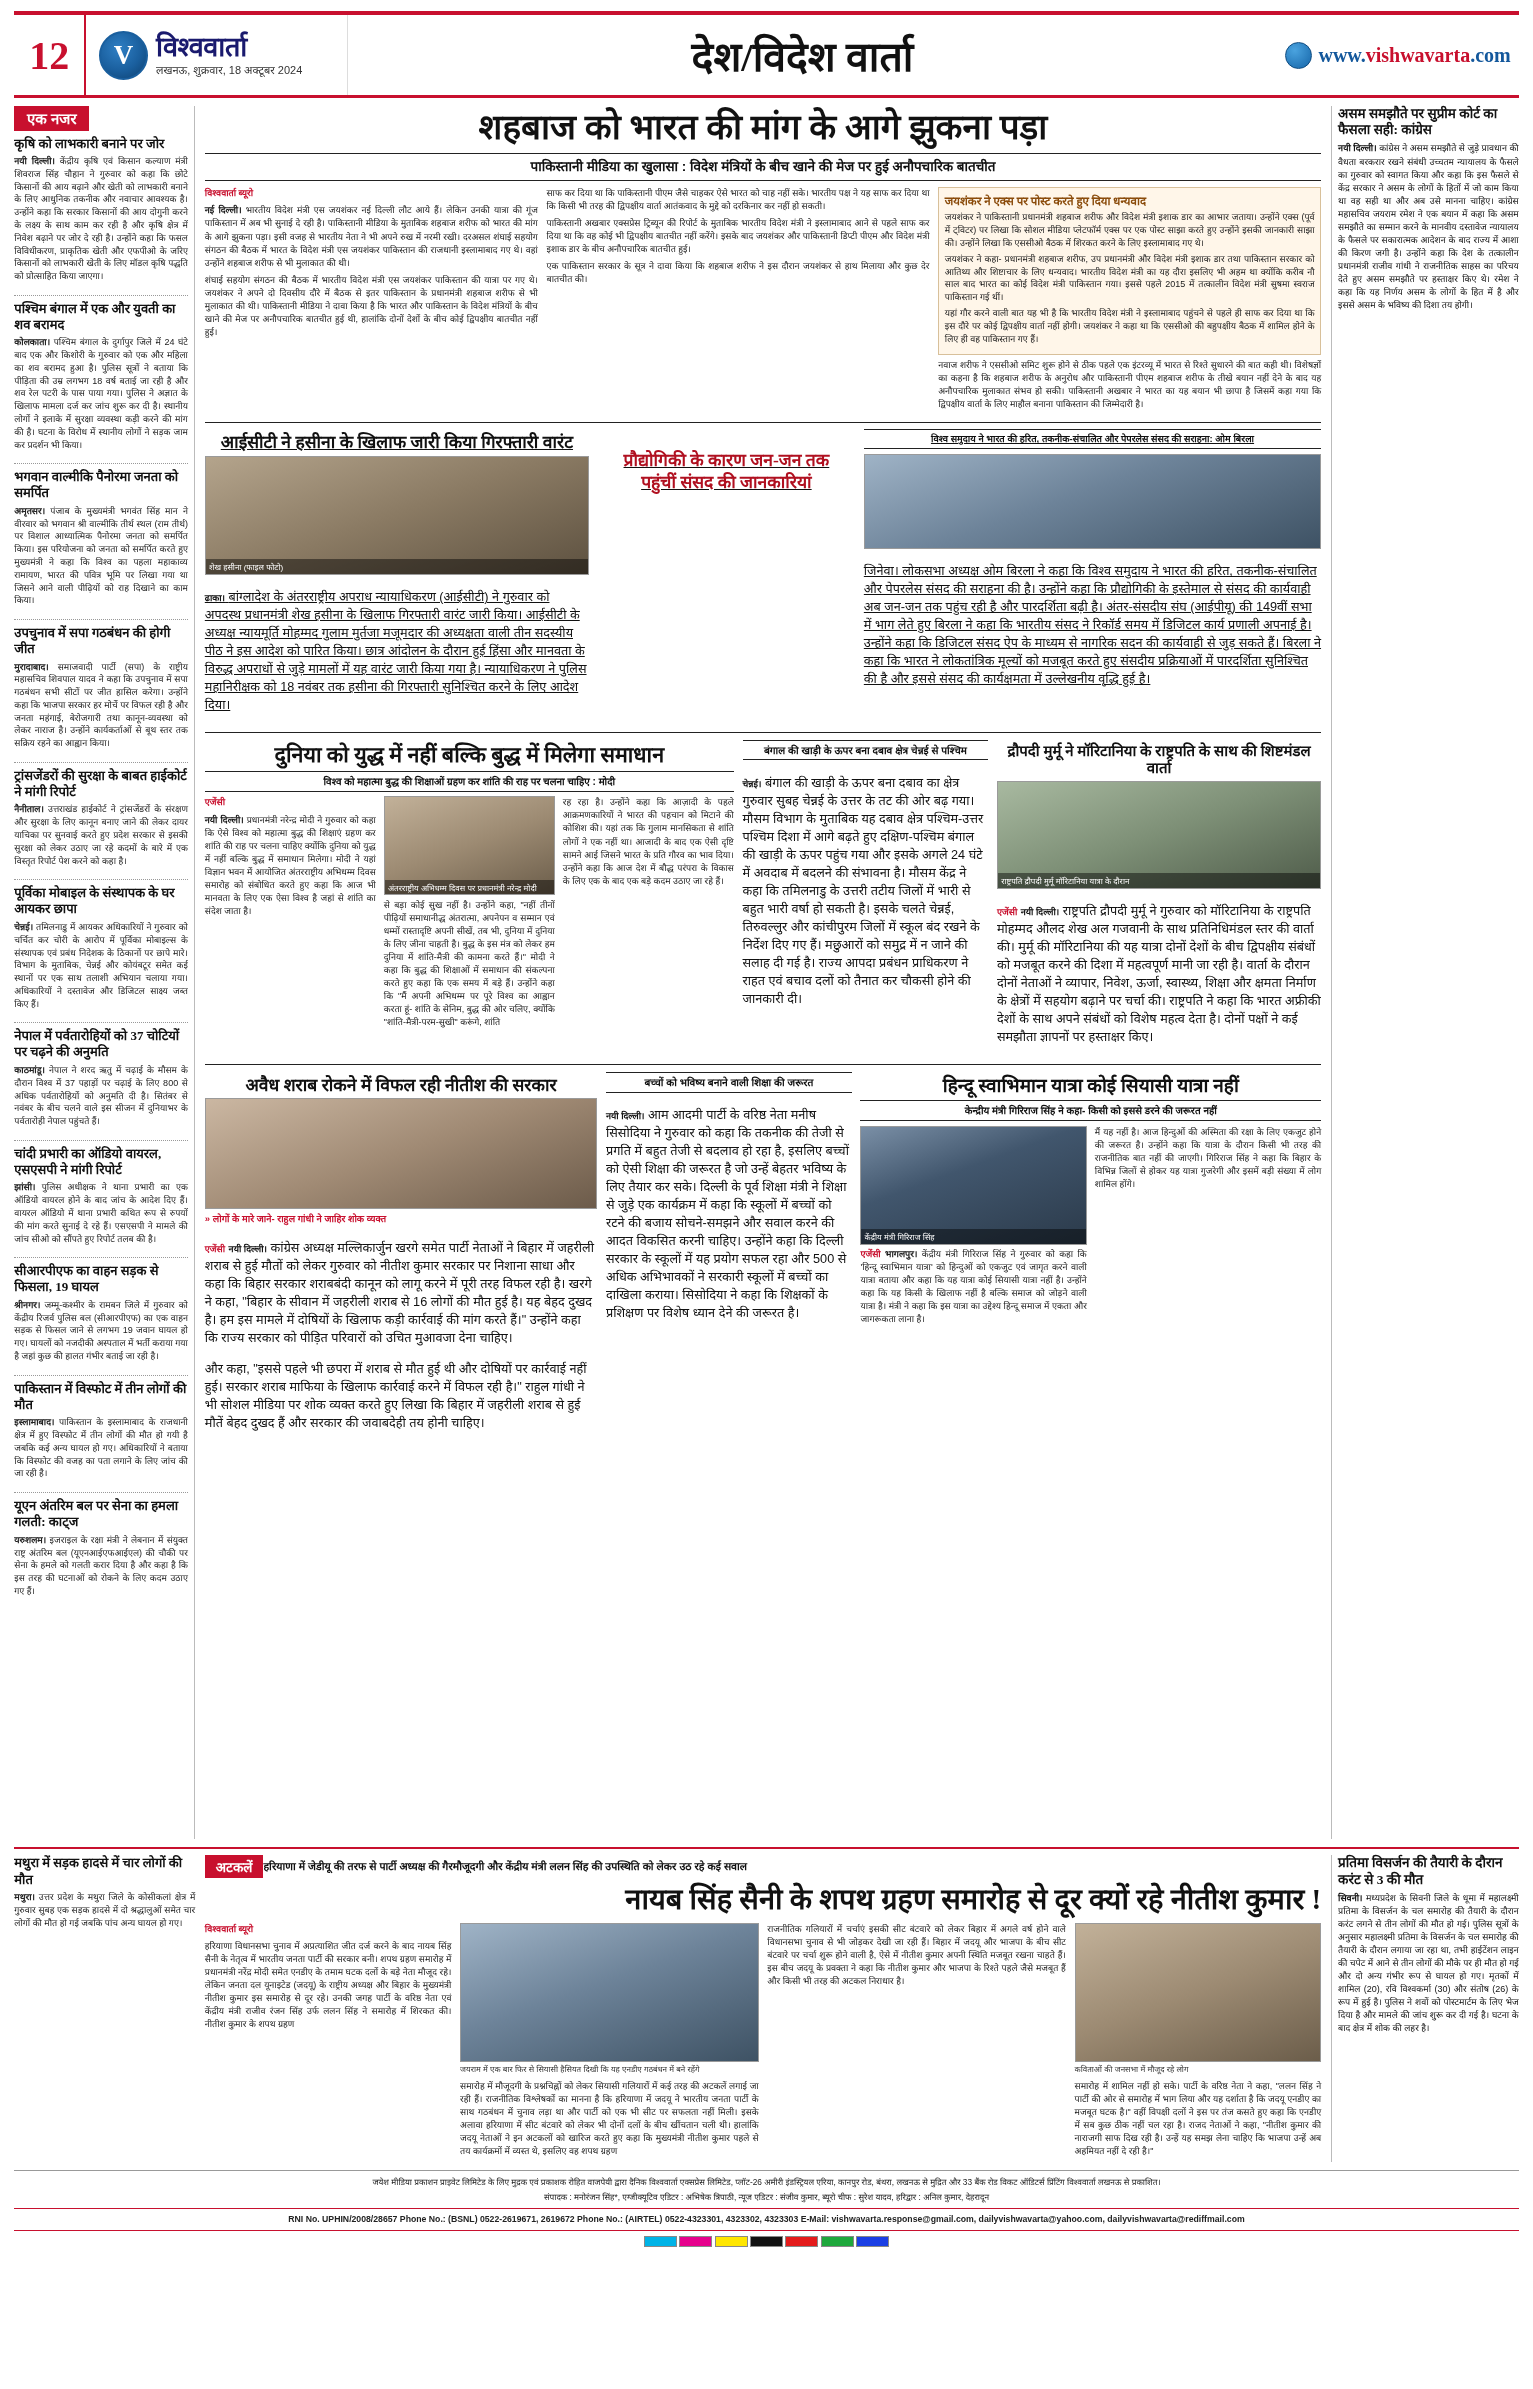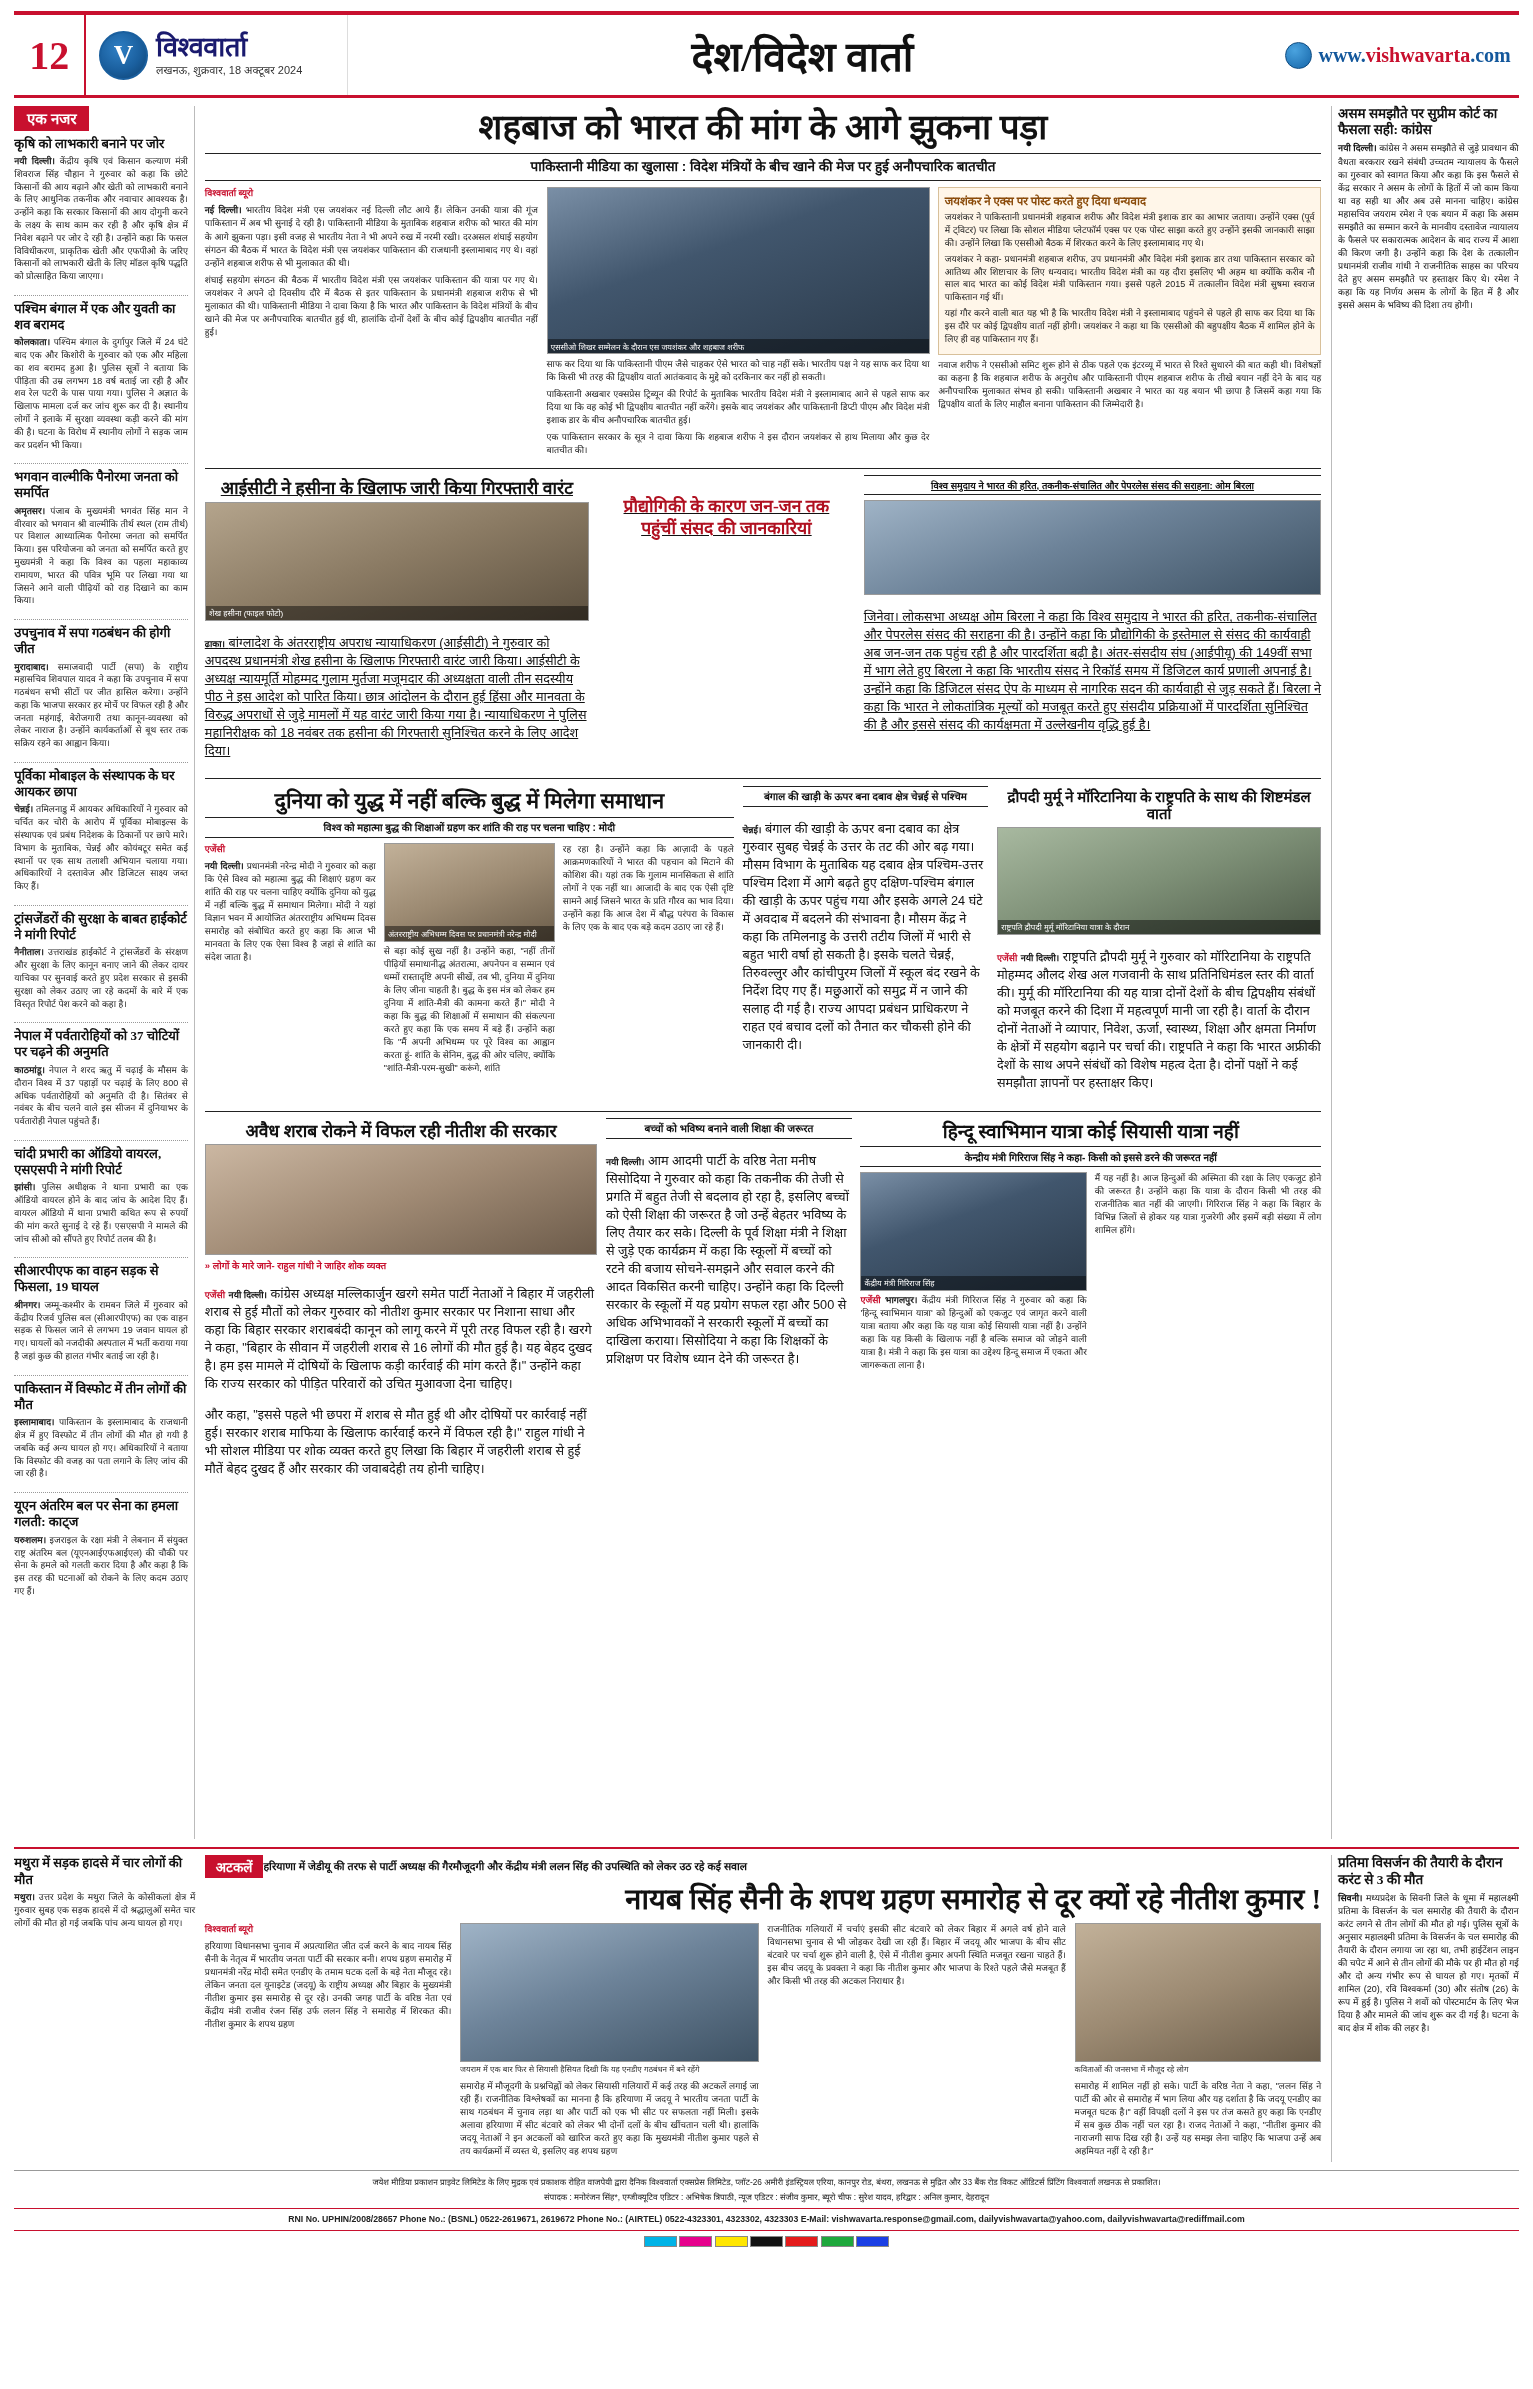--- a/index.html
+++ b/index.html
@@ -233,26 +233,26 @@
       </div>
       <div class="brief">
         <h3>भगवान वाल्मीकि पैनोरमा जनता को समर्पित</h3>
         <p><span class="dl">अमृतसर।</span> <span>पंजाब के मुख्यमंत्री भगवंत सिंह मान ने वीरवार को भगवान श्री वाल्मीकि तीर्थ स्थल (राम तीर्थ) पर विशाल आध्यात्मिक पैनोरमा जनता को समर्पित किया। इस परियोजना को जनता को समर्पित करते हुए मुख्यमंत्री ने कहा कि विश्व का पहला महाकाव्य रामायण, भारत की पवित्र भूमि पर लिखा गया था जिसने आने वाली पीढ़ियों को राह दिखाने का काम किया।</span></p>
       </div>
       <div class="brief">
         <h3>उपचुनाव में सपा गठबंधन की होगी जीत</h3>
         <p><span class="dl">मुरादाबाद।</span> <span>समाजवादी पार्टी (सपा) के राष्ट्रीय महासचिव शिवपाल यादव ने कहा कि उपचुनाव में सपा गठबंधन सभी सीटों पर जीत हासिल करेगा। उन्होंने कहा कि भाजपा सरकार हर मोर्चे पर विफल रही है और जनता महंगाई, बेरोजगारी तथा कानून-व्यवस्था को लेकर नाराज है। उन्होंने कार्यकर्ताओं से बूथ स्तर तक सक्रिय रहने का आह्वान किया।</span></p>
       </div>
       <div class="brief">
+        <h3>ट्रांसजेंडरों की सुरक्षा के बाबत हाईकोर्ट ने मांगी रिपोर्ट</h3>
+        <p><span class="dl">नैनीताल।</span> <span>उत्तराखंड हाईकोर्ट ने ट्रांसजेंडरों के संरक्षण और सुरक्षा के लिए कानून बनाए जाने की लेकर दायर याचिका पर सुनवाई करते हुए प्रदेश सरकार से इसकी सुरक्षा को लेकर उठाए जा रहे कदमों के बारे में एक विस्तृत रिपोर्ट पेश करने को कहा है।</span></p>
+      </div>
+      <div class="brief">
         <h3>पूर्विका मोबाइल के संस्थापक के घर आयकर छापा</h3>
         <p><span class="dl">चेन्नई।</span> <span>तमिलनाडु में आयकर अधिकारियों ने गुरुवार को चर्चित कर चोरी के आरोप में पूर्विका मोबाइल्स के संस्थापक एवं प्रबंध निदेशक के ठिकानों पर छापे मारे। विभाग के मुताबिक, चेन्नई और कोयंबटूर समेत कई स्थानों पर एक साथ तलाशी अभियान चलाया गया। अधिकारियों ने दस्तावेज और डिजिटल साक्ष्य जब्त किए हैं।</span></p>
-      </div>
-      <div class="brief">
-        <h3>ट्रांसजेंडरों की सुरक्षा के बाबत हाईकोर्ट ने मांगी रिपोर्ट</h3>
-        <p><span class="dl">नैनीताल।</span> <span>उत्तराखंड हाईकोर्ट ने ट्रांसजेंडरों के संरक्षण और सुरक्षा के लिए कानून बनाए जाने की लेकर दायर याचिका पर सुनवाई करते हुए प्रदेश सरकार से इसकी सुरक्षा को लेकर उठाए जा रहे कदमों के बारे में एक विस्तृत रिपोर्ट पेश करने को कहा है।</span></p>
       </div>
       <div class="brief">
         <h3>नेपाल में पर्वतारोहियों को 37 चोटियों पर चढ़ने की अनुमति</h3>
         <p><span class="dl">काठमांडू।</span> <span>नेपाल ने शरद ऋतु में चढ़ाई के मौसम के दौरान विश्व में 37 पहाड़ों पर चढ़ाई के लिए 800 से अधिक पर्वतारोहियों को अनुमति दी है। सितंबर से नवंबर के बीच चलने वाले इस सीजन में दुनियाभर के पर्वतारोही नेपाल पहुंचते हैं।</span></p>
       </div>
       <div class="brief">
         <h3>चांदी प्रभारी का ऑडियो वायरल, एसएसपी ने मांगी रिपोर्ट</h3>
         <p><span class="dl">झांसी।</span> <span>पुलिस अधीक्षक ने थाना प्रभारी का एक ऑडियो वायरल होने के बाद जांच के आदेश दिए हैं। वायरल ऑडियो में थाना प्रभारी कथित रूप से रुपयों की मांग करते सुनाई दे रहे हैं। एसएसपी ने मामले की जांच सीओ को सौंपते हुए रिपोर्ट तलब की है।</span></p>
       </div>
       <div class="brief">
@@ -274,23 +274,20 @@
       <div class="lead-head">शहबाज को भारत की मांग के आगे झुकना पड़ा</div>
       <div class="lead-sub">पाकिस्तानी मीडिया का खुलासा : विदेश मंत्रियों के बीच खाने की मेज पर हुई अनौपचारिक बातचीत</div>
 
       <div style="display:grid; grid-template-columns:1fr 1.15fr 1.15fr; gap:8.7px;">
         <div class="col">
           <p><span class="agency">विश्ववार्ता ब्यूरो</span></p>
           <p><span class="dl">नई दिल्ली।</span> <span>भारतीय विदेश मंत्री एस जयशंकर नई दिल्ली लौट आये हैं। लेकिन उनकी यात्रा की गूंज पाकिस्तान में अब भी सुनाई दे रही है। पाकिस्तानी मीडिया के मुताबिक शहबाज शरीफ को भारत की मांग के आगे झुकना पड़ा। इसी वजह से भारतीय नेता ने भी अपने रुख में नरमी रखी। दरअसल शंघाई सहयोग संगठन की बैठक में भारत के विदेश मंत्री एस जयशंकर पाकिस्तान की राजधानी इस्लामाबाद गए थे। वहां उन्होंने शहबाज शरीफ से भी मुलाकात की थी।</span></p>
           <p>शंघाई सहयोग संगठन की बैठक में भारतीय विदेश मंत्री एस जयशंकर पाकिस्तान की यात्रा पर गए थे। जयशंकर ने अपने दो दिवसीय दौरे में बैठक से इतर पाकिस्तान के प्रधानमंत्री शहबाज शरीफ से भी मुलाकात की थी। पाकिस्तानी मीडिया ने दावा किया है कि भारत और पाकिस्तान के विदेश मंत्रियों के बीच खाने की मेज पर अनौपचारिक बातचीत हुई थी, हालांकि दोनों देशों के बीच कोई द्विपक्षीय बातचीत नहीं हुई।</p>
         </div>
         <div class="col">
-          <div class="photo ph-a" style="height:167px; margin-bottom:4px;">
-            <div class="cap">एससीओ शिखर सम्मेलन के दौरान एस जयशंकर और शहबाज शरीफ</div>
-          </div>
           <p>साफ कर दिया था कि पाकिस्तानी पीएम जैसे चाहकर ऐसे भारत को चाह नहीं सके। भारतीय पक्ष ने यह साफ कर दिया था कि किसी भी तरह की द्विपक्षीय वार्ता आतंकवाद के मुद्दे को दरकिनार कर नहीं हो सकती।</p>
           <p>पाकिस्तानी अखबार एक्सप्रेस ट्रिब्यून की रिपोर्ट के मुताबिक भारतीय विदेश मंत्री ने इस्लामाबाद आने से पहले साफ कर दिया था कि वह कोई भी द्विपक्षीय बातचीत नहीं करेंगे। इसके बाद जयशंकर और पाकिस्तानी डिप्टी पीएम और विदेश मंत्री इशाक डार के बीच अनौपचारिक बातचीत हुई।</p>
           <p>एक पाकिस्तान सरकार के सूत्र ने दावा किया कि शहबाज शरीफ ने इस दौरान जयशंकर से हाथ मिलाया और कुछ देर बातचीत की।</p>
         </div>
         <div class="col">
           <div class="tintbox" style="background:#fff6e9;border-color:#d8c09a;">
             <h4 style="color:#8a4b0a;">जयशंकर ने एक्स पर पोस्ट करते हुए दिया धन्यवाद</h4>
             <p>जयशंकर ने पाकिस्तानी प्रधानमंत्री शहबाज शरीफ और विदेश मंत्री इशाक डार का आभार जताया। उन्होंने एक्स (पूर्व में ट्विटर) पर लिखा कि सोशल मीडिया प्लेटफॉर्म एक्स पर एक पोस्ट साझा करते हुए उन्होंने इसकी जानकारी साझा की। उन्होंने लिखा कि एससीओ बैठक में शिरकत करने के लिए इस्लामाबाद गए थे।</p>
             <p>जयशंकर ने कहा- प्रधानमंत्री शहबाज शरीफ, उप प्रधानमंत्री और विदेश मंत्री इशाक डार तथा पाकिस्तान सरकार को आतिथ्य और शिष्टाचार के लिए धन्यवाद। भारतीय विदेश मंत्री का यह दौरा इसलिए भी अहम था क्योंकि करीब नौ साल बाद भारत का कोई विदेश मंत्री पाकिस्तान गया। इससे पहले 2015 में तत्कालीन विदेश मंत्री सुषमा स्वराज पाकिस्तान गई थीं।</p>
             <p>यहां गौर करने वाली बात यह भी है कि भारतीय विदेश मंत्री ने इस्लामाबाद पहुंचने से पहले ही साफ कर दिया था कि इस दौरे पर कोई द्विपक्षीय वार्ता नहीं होगी। जयशंकर ने कहा था कि एससीओ की बहुपक्षीय बैठक में शामिल होने के लिए ही वह पाकिस्तान गए हैं।</p>

